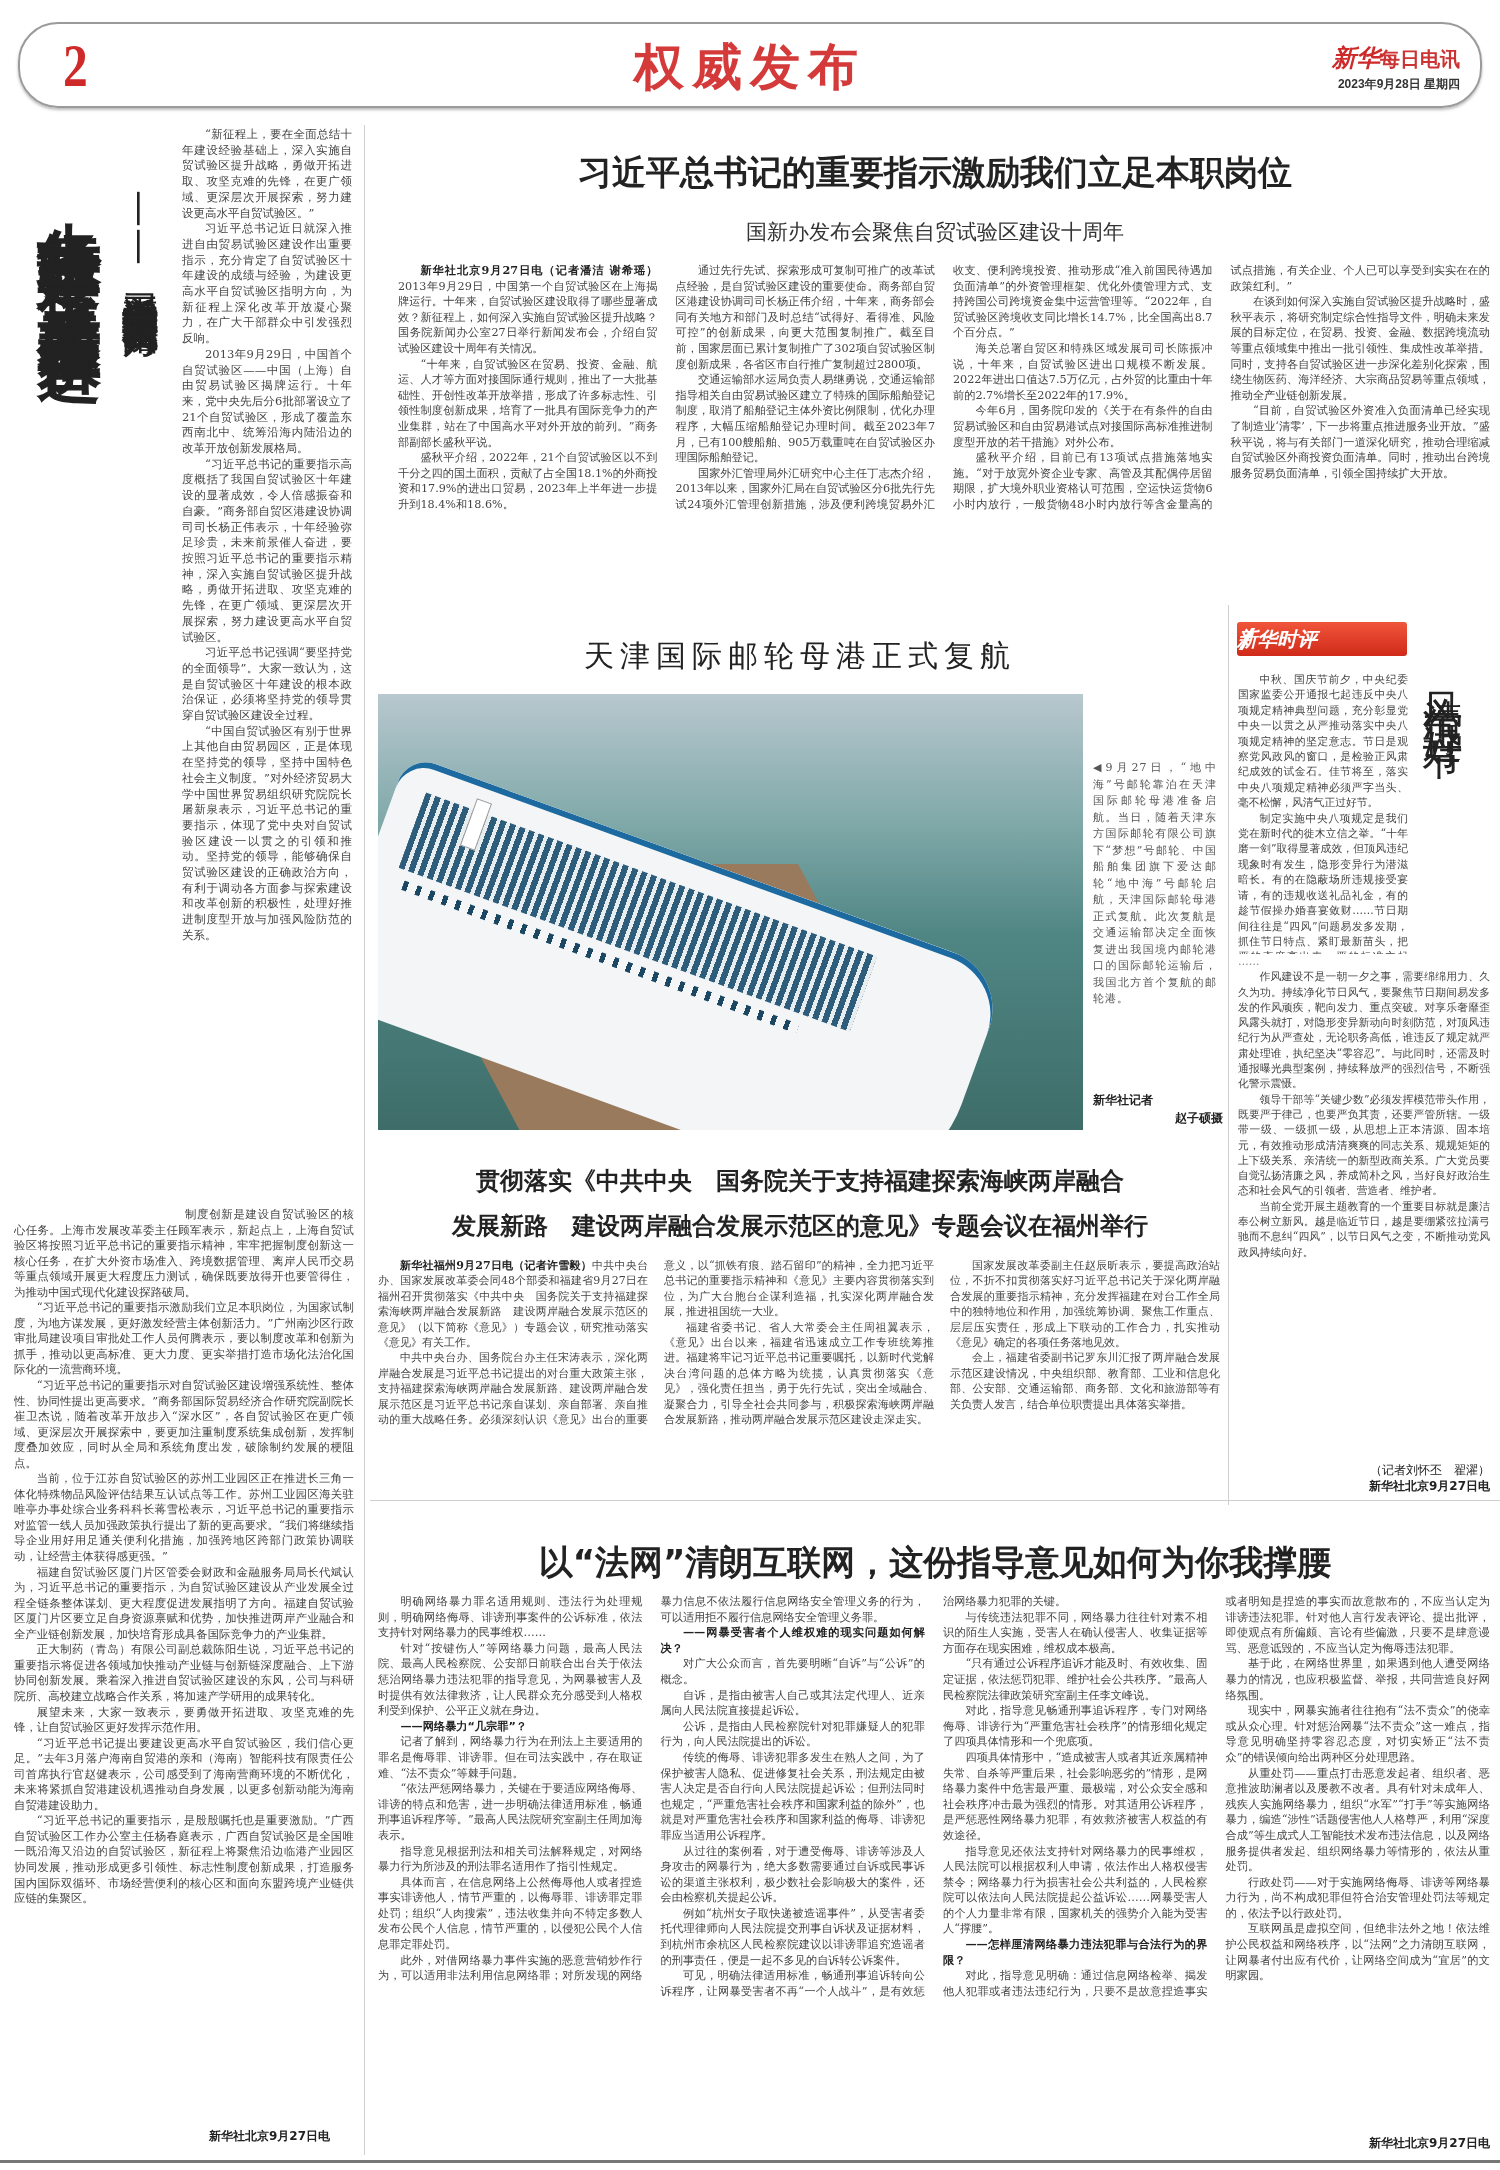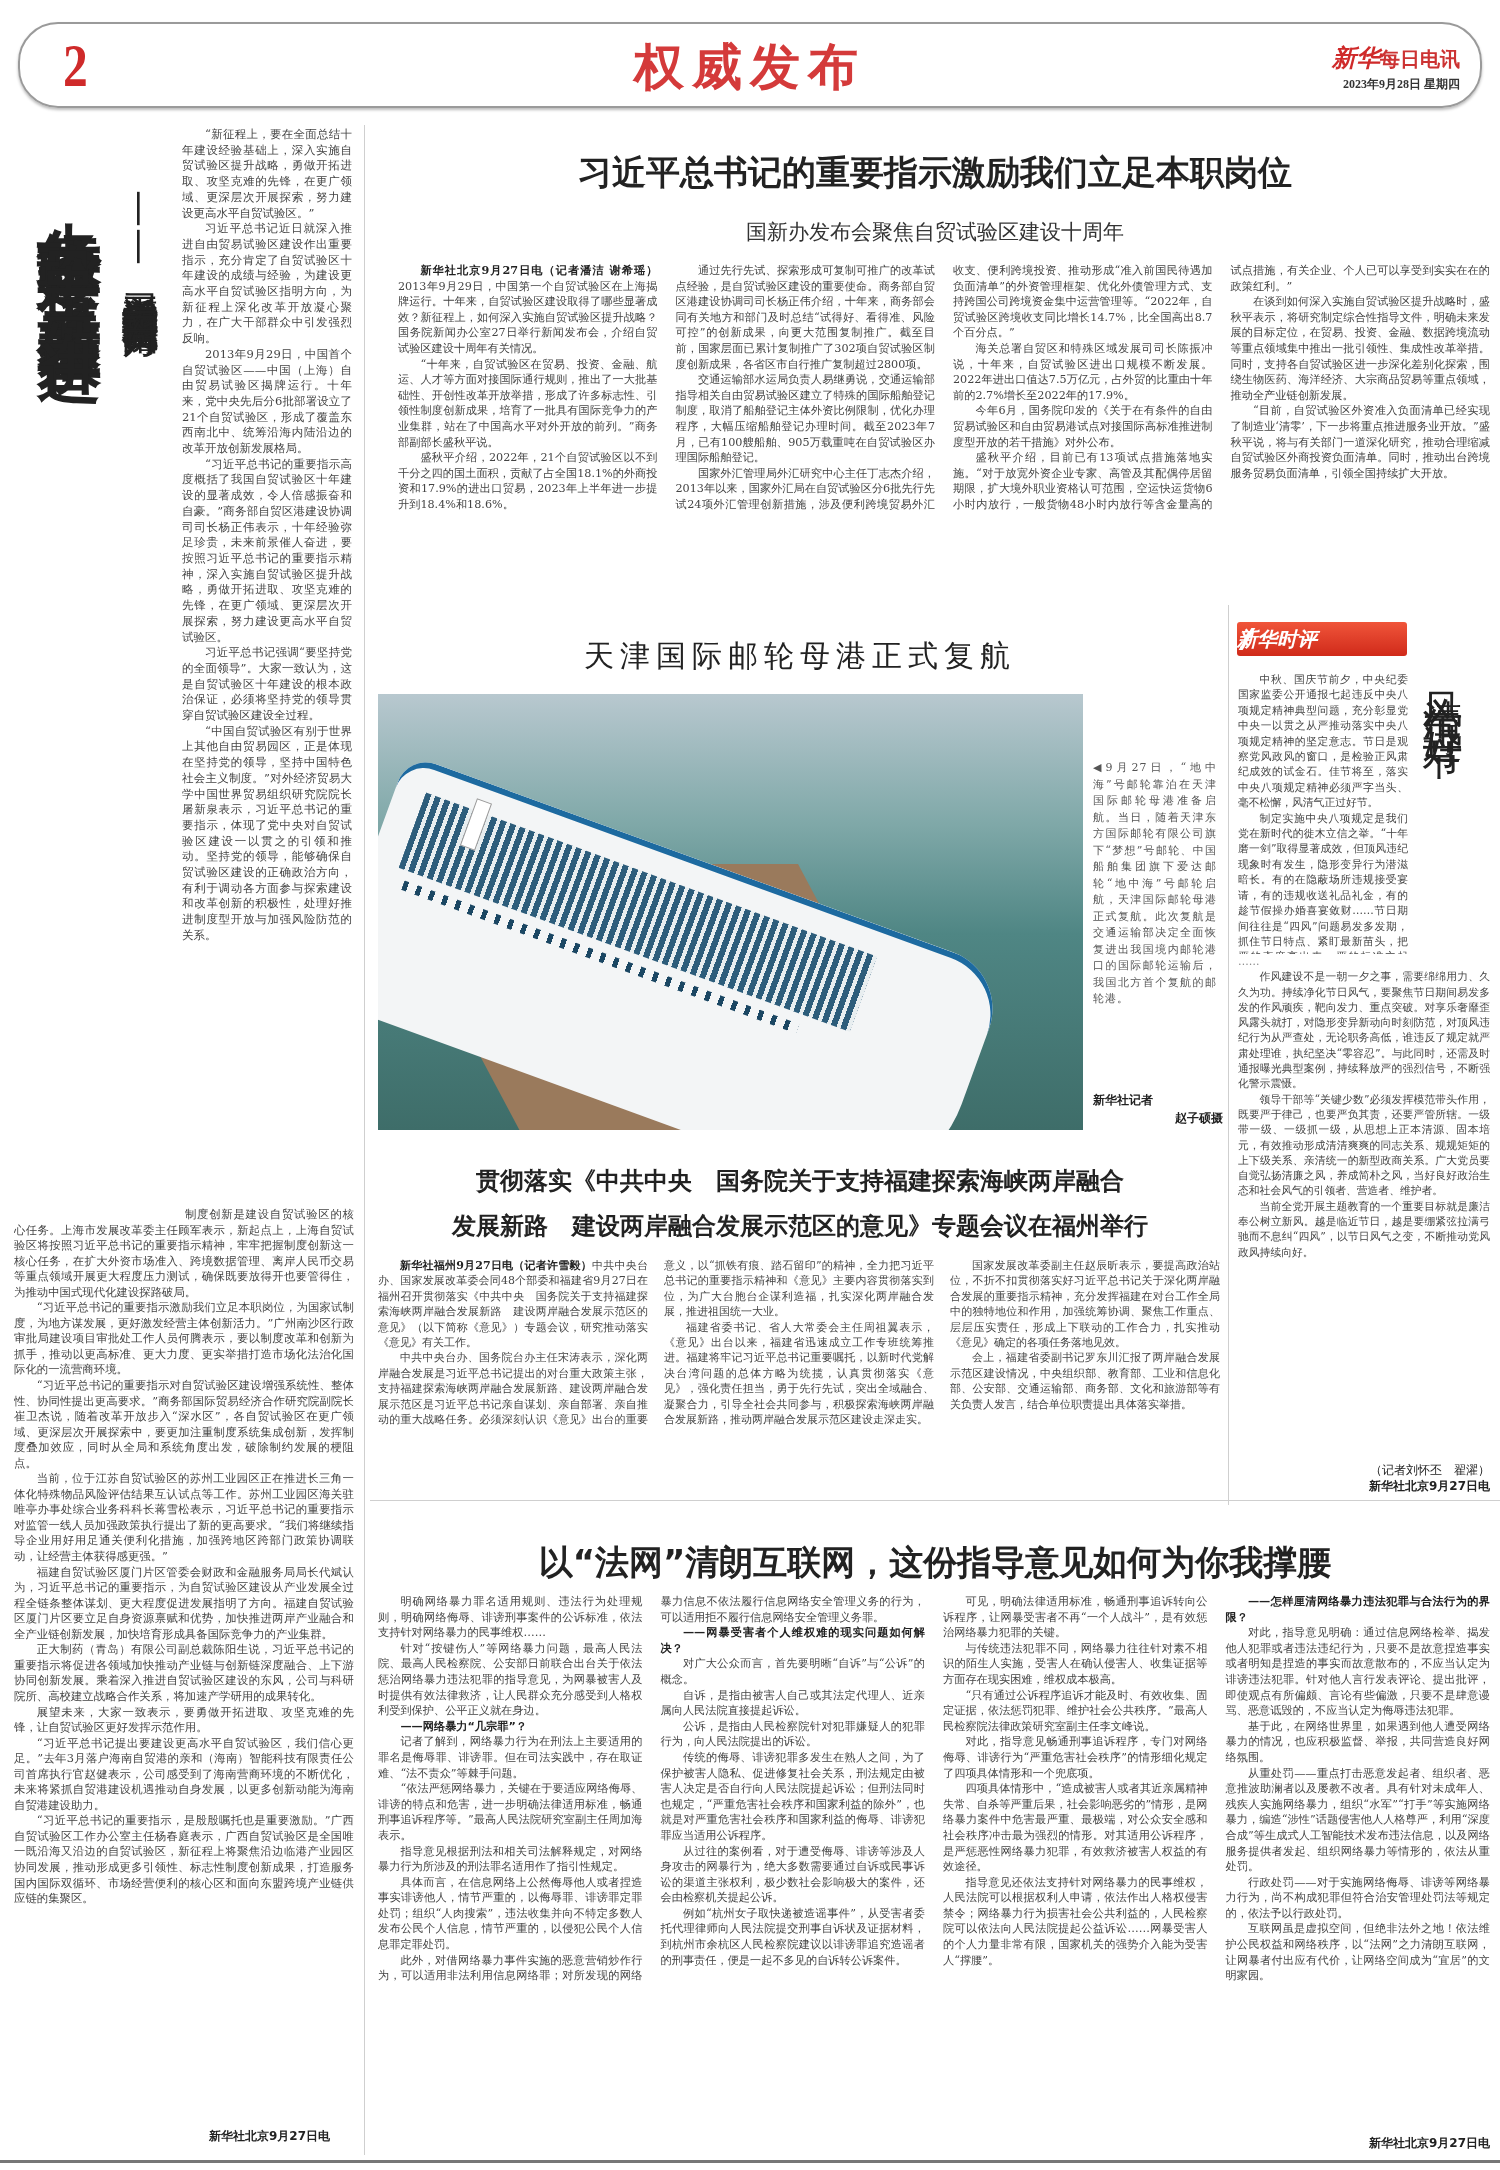--- a/index.html
+++ b/index.html
@@ -4,21 +4,21 @@
 <style>
 *{box-sizing:border-box;margin:0;padding:0}
 html,body{width:1500px;height:2170px;background:#fff;overflow:hidden}
 body{position:relative;font-family:"DejaVu Serif","Liberation Serif",serif;color:#333}
 .abs{position:absolute}
 .masthead{left:18px;top:22px;width:1464px;height:86px;border:2px solid #9a9a9a;border-radius:40px;box-shadow:0 2px 3px #bbb}
 .pageno{left:60px;top:30px;font-family:"Liberation Serif",serif;font-weight:bold;font-size:62px;color:#cf2a2a;transform:scaleX(0.8)}
 .section{left:0;width:1500px;top:34px;text-align:center;font-family:"DejaVu Sans",sans-serif;font-weight:bold;font-size:50px;color:#d43a3a;letter-spacing:8px}
 .brand{right:40px;top:42px;font-family:"DejaVu Sans",sans-serif;font-weight:bold;font-size:24px;color:#cf2a2a;font-style:italic}
 .brand .b2{font-style:normal;font-size:20px;color:#c33}
-.dateline{right:40px;top:76px;font-family:Liberation Serif, serif;font-size:12px;font-weight:bold;color:#333}
+.dateline{right:40px;top:76px;font-family:Liberation Sans, sans-serif;font-size:12px;font-weight:bold;color:#333}
 .txt{font-size:11.2px;line-height:15.6px;color:#444;text-align:justify;overflow:hidden}
 .txt p{text-indent:2em}
 .txt p.ni{text-indent:0}
 .txt b{color:#222}
 .vhead{writing-mode:vertical-rl;font-family:"DejaVu Sans",sans-serif;font-weight:bold;color:#222}
 .h1{font-family:"DejaVu Sans",sans-serif;font-weight:bold;color:#222;text-align:center;white-space:nowrap}
 .sub{font-family:"DejaVu Sans",sans-serif;color:#333;text-align:center}
 .sign{font-family:"DejaVu Sans",sans-serif;font-weight:bold;color:#222;font-size:12px;text-align:right}
 .photo{left:378px;top:694px;width:705px;height:436px;background:linear-gradient(180deg,#b8c8cf 0%,#7fa8a8 30%,#4f8684 55%,#3e6d69 100%);overflow:hidden}
 .pier{position:absolute;left:0;top:170px;width:420px;height:300px;background:#9a7a5c;transform:skewX(28deg);transform-origin:left top}
@@ -145,19 +145,20 @@
   <p>例如“杭州女子取快递被造谣事件”，从受害者委托代理律师向人民法院提交刑事自诉状及证据材料，到杭州市余杭区人民检察院建议以诽谤罪追究造谣者的刑事责任，便是一起不多见的自诉转公诉案件。</p>
   <p>可见，明确法律适用标准，畅通刑事追诉转向公诉程序，让网暴受害者不再“一个人战斗”，是有效惩治网络暴力犯罪的关键。</p>
   <p>与传统违法犯罪不同，网络暴力往往针对素不相识的陌生人实施，受害人在确认侵害人、收集证据等方面存在现实困难，维权成本极高。</p>
   <p>“只有通过公诉程序追诉才能及时、有效收集、固定证据，依法惩罚犯罪、维护社会公共秩序。”最高人民检察院法律政策研究室副主任李文峰说。</p>
   <p>对此，指导意见畅通刑事追诉程序，专门对网络侮辱、诽谤行为“严重危害社会秩序”的情形细化规定了四项具体情形和一个兜底项。</p>
   <p>四项具体情形中，“造成被害人或者其近亲属精神失常、自杀等严重后果，社会影响恶劣的”情形，是网络暴力案件中危害最严重、最极端，对公众安全感和社会秩序冲击最为强烈的情形。对其适用公诉程序，是严惩恶性网络暴力犯罪，有效救济被害人权益的有效途径。</p>
   <p>指导意见还依法支持针对网络暴力的民事维权，人民法院可以根据权利人申请，依法作出人格权侵害禁令；网络暴力行为损害社会公共利益的，人民检察院可以依法向人民法院提起公益诉讼……网暴受害人的个人力量非常有限，国家机关的强势介入能为受害人“撑腰”。</p>
   <p style="font-weight:bold;color:#222;font-family:'DejaVu Sans',sans-serif">——怎样厘清网络暴力违法犯罪与合法行为的界限？</p>
   <p>对此，指导意见明确：通过信息网络检举、揭发他人犯罪或者违法违纪行为，只要不是故意捏造事实或者明知是捏造的事实而故意散布的，不应当认定为诽谤违法犯罪。针对他人言行发表评论、提出批评，即使观点有所偏颇、言论有些偏激，只要不是肆意谩骂、恶意诋毁的，不应当认定为侮辱违法犯罪。</p>
   <p>基于此，在网络世界里，如果遇到他人遭受网络暴力的情况，也应积极监督、举报，共同营造良好网络氛围。</p>
+  <p>现实中，网暴实施者往往抱有“法不责众”的侥幸或从众心理。针对惩治网暴“法不责众”这一难点，指导意见明确坚持零容忍态度，对切实矫正“法不责众”的错误倾向给出两种区分处理思路。</p>
   <p>从重处罚——重点打击恶意发起者、组织者、恶意推波助澜者以及屡教不改者。具有针对未成年人、残疾人实施网络暴力，组织“水军”“打手”等实施网络暴力，编造“涉性”话题侵害他人人格尊严，利用“深度合成”等生成式人工智能技术发布违法信息，以及网络服务提供者发起、组织网络暴力等情形的，依法从重处罚。</p>
   <p>行政处罚——对于实施网络侮辱、诽谤等网络暴力行为，尚不构成犯罪但符合治安管理处罚法等规定的，依法予以行政处罚。</p>
   <p>互联网虽是虚拟空间，但绝非法外之地！依法维护公民权益和网络秩序，以“法网”之力清朗互联网，让网暴者付出应有代价，让网络空间成为“宜居”的文明家园。</p>
 </div>
 <div class="abs sign" style="left:1290px;top:2135px;width:200px">新华社北京9月27日电</div>
 
 <div class="abs footer-line"></div>
 
 </body></html>

